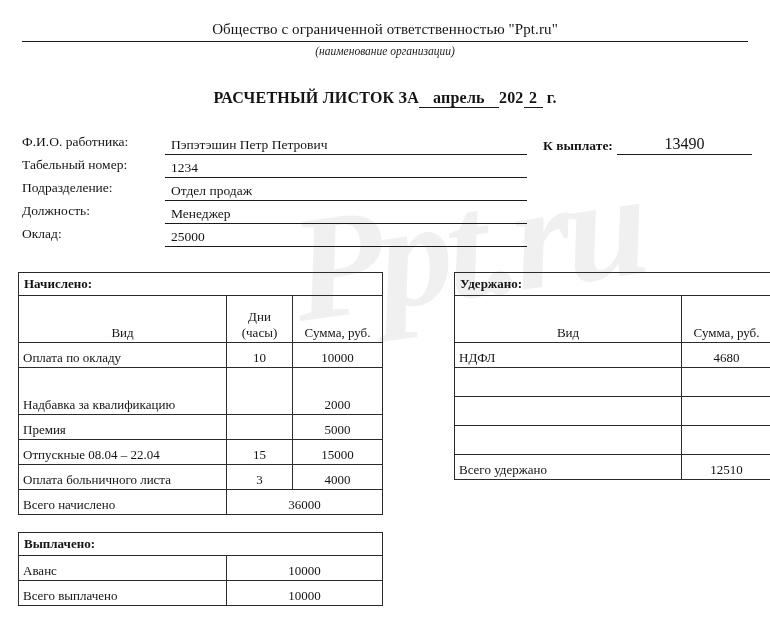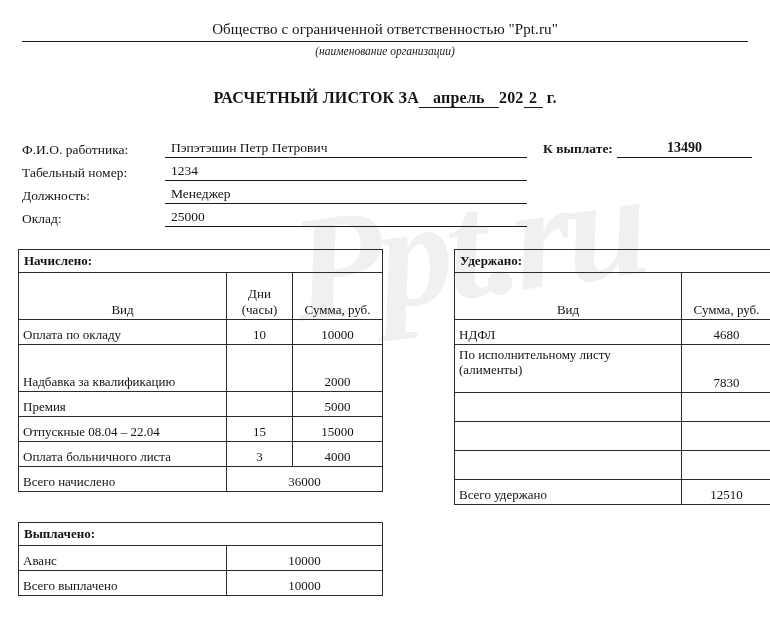--- a/index.html
+++ b/index.html
@@ -83,21 +83,21 @@
   .fill-month { min-width: 74px; }
   .fill-yr { min-width: 13px; }
 
   
   .info {
     margin: 27px 0 0 0;
     padding: 0 18px 0 22px;
   }
   .info-row {
     display: flex;
-    align-items: flex-end;
+    align-items: flex-start;
     height: 23px;
   }
   .info-label {
     font-size: 13.5px;
     width: 143px;
     flex: 0 0 143px;
     white-space: nowrap;
     line-height: 1.1;
   }
   .info-value-wrap {
@@ -127,22 +127,22 @@
   }
   .payout-value-wrap {
     flex: 1;
     border-bottom: 1.3px solid #1a1a1a;
     text-align: center;
     padding-bottom: 1px;
     height: 18px;
     margin-left: 4px;
   }
   .payout-value {
-    font-size: 14px;
-    font-weight: 700;
+    font-size: 16px;
+    font-weight: 400;
   }
 
   
   .tables-row {
     position: relative;
     margin-top: 22px;
     padding: 0 18px 0 18px;
     display: flex;
     align-items: flex-start;
   }
@@ -248,20 +248,26 @@
         </div>
       </div>
 
       <div class="info-row">
         <div class="info-label">Табельный номер:</div>
         <div class="info-value-wrap">
           <span class="info-value">1234</span>
         </div>
       </div>
 
+      <div class="info-row">
+        <div class="info-label">Подразделение:</div>
+        <div class="info-value-wrap">
+          <span class="info-value">Отдел продаж</span>
+        </div>
+      </div>
 
       <div class="info-row">
         <div class="info-label">Должность:</div>
         <div class="info-value-wrap">
           <span class="info-value">Менеджер</span>
         </div>
       </div>
 
       <div class="info-row">
         <div class="info-label">Оклад:</div>
@@ -340,24 +346,20 @@
             </tr>
             <tr>
               <td class="hdr-type">Вид</td>
               <td class="hdr-small">Сумма, руб.</td>
             </tr>
             <tr>
               <td class="cell-name">НДФЛ</td>
               <td class="cell-num">4680</td>
             </tr>
             <tr>
-              <td class="cell-name-tall" style="vertical-align:top !important;padding-top:2px !important">По исполнительному листу (алименты)</td>
-              <td class="cell-num-tall">7830</td>
-            </tr>
-            <tr>
               <td class="cell-empty-tall"></td>
               <td class="cell-empty-tall"></td>
             </tr>
             <tr>
               <td class="cell-empty-tall"></td>
               <td class="cell-empty-tall"></td>
             </tr>
             <tr>
               <td class="cell-empty-tall"></td>
               <td class="cell-empty-tall"></td>

